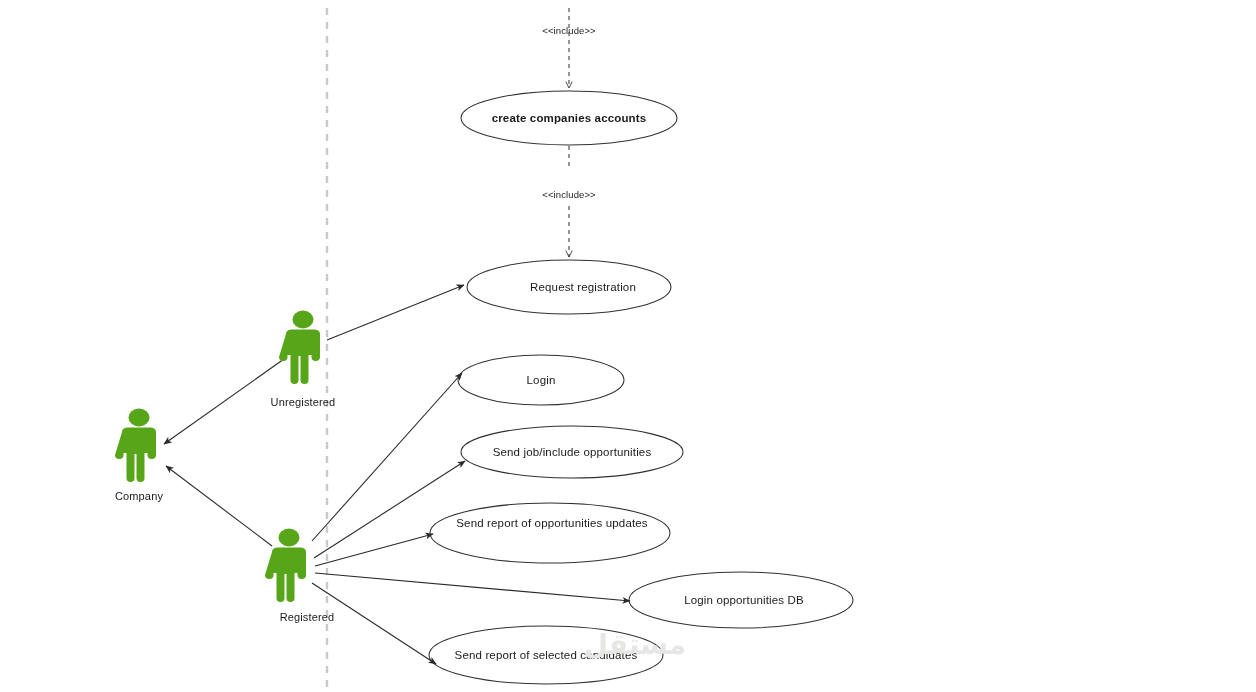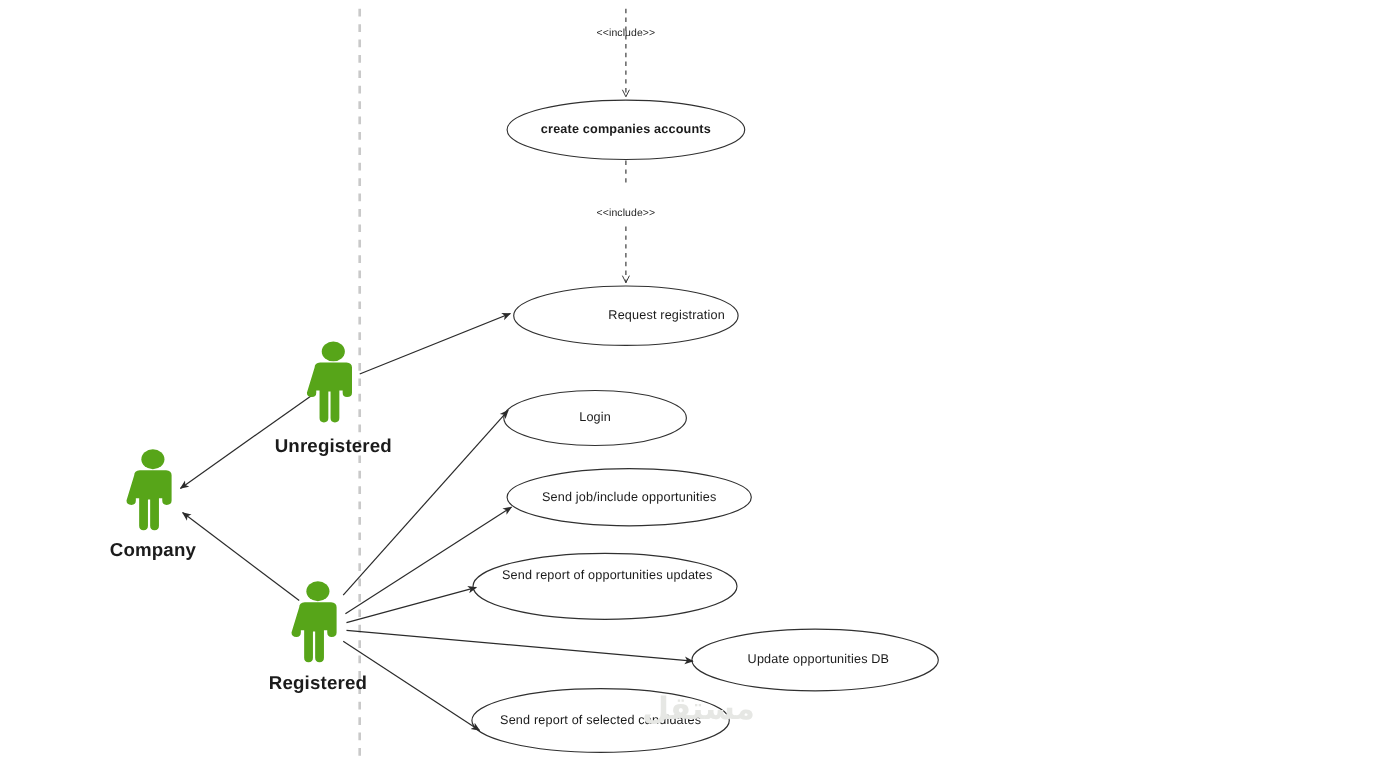--- a/index.html
+++ b/index.html
@@ -24,26 +24,25 @@
     position:absolute;
     font-size:9.5px;
     color:#222;
     white-space:nowrap;
     transform:translate(-50%,-50%);
     letter-spacing:.1px;
     text-align:right;
   }
   .actor-label{
     position:absolute;
-    font-size:17px;
+    font-size:11px;
     color:#1b1b1b;
     white-space:nowrap;
     transform:translateX(-50%);
     letter-spacing:.15px;
-    font-weight:bold;
   }
   .actor{position:absolute;transform:translate(-50%,0);}
 
   
   #watermark{
     position:absolute;
     left:635px;top:646px;
     transform:translate(-50%,-50%);
     text-align:center;
     color:#e6e7e4;
@@ -155,30 +154,30 @@
     </svg>
   </div>
   <div class="actor-label" style="left:139px;top:490px;">Company</div>
 
   <div class="actor" style="left:289px;top:528px;">
     <svg width="56" height="78" viewBox="0 0 56 78">
       <ellipse cx="28" cy="9.5" rx="10.5" ry="9" fill="#57a519"></ellipse>
       <path d="M11 24 q0-4 5-4.5 h24 q5 .5 5 4.5 v23 q0 4-4.5 4 q-4 0-4-4 v-2 h-3 v25 q0 4-4 4 q-4 0-4-4 V46 h-2 v24 q0 4-4 4 q-4 0-4-4 V45 h-3 v2 q0 4-4 4 q-4.5 0-4.5-4 Z" fill="#57a519"></path>
     </svg>
   </div>
-  <div class="actor-label" style="left:289px;top:611px;">Registered</div>
+  <div class="actor-label" style="left:307px;top:611px;">Registered</div>
 
   <div class="inc-label" style="left:569px;top:30px;">&lt;&lt;include&gt;&gt;</div>
   <div class="inc-label" style="left:569px;top:194px;">&lt;&lt;include&gt;&gt;</div>
 
   <div class="uc-label" style="left:569px;top:118px;font-weight:bold;">create companies accounts</div>
-  <div class="uc-label" style="left:592px;top:287px;padding-left:28px;">Request registration</div>
+  <div class="uc-label" style="left:569px;top:287px;padding-left:28px;">Request registration</div>
   <div class="uc-label" style="left:541px;top:380px;">Login</div>
   <div class="uc-label" style="left:572px;top:452px;">Send job/include opportunities</div>
   <div class="uc-label" style="left:552px;top:523px;">Send report of opportunities updates</div>
-  <div class="uc-label" style="left:744px;top:600px;">Update opportunities DB</div>
+  <div class="uc-label" style="left:744px;top:600px;">Login opportunities DB</div>
   <div class="uc-label" style="left:546px;top:655px;">Send report of selected candidates</div>
 
   <div id="watermark">
     <span class="wm-ar">مستقل</span>
   </div>
 
 </div>
 
 </body></html>

